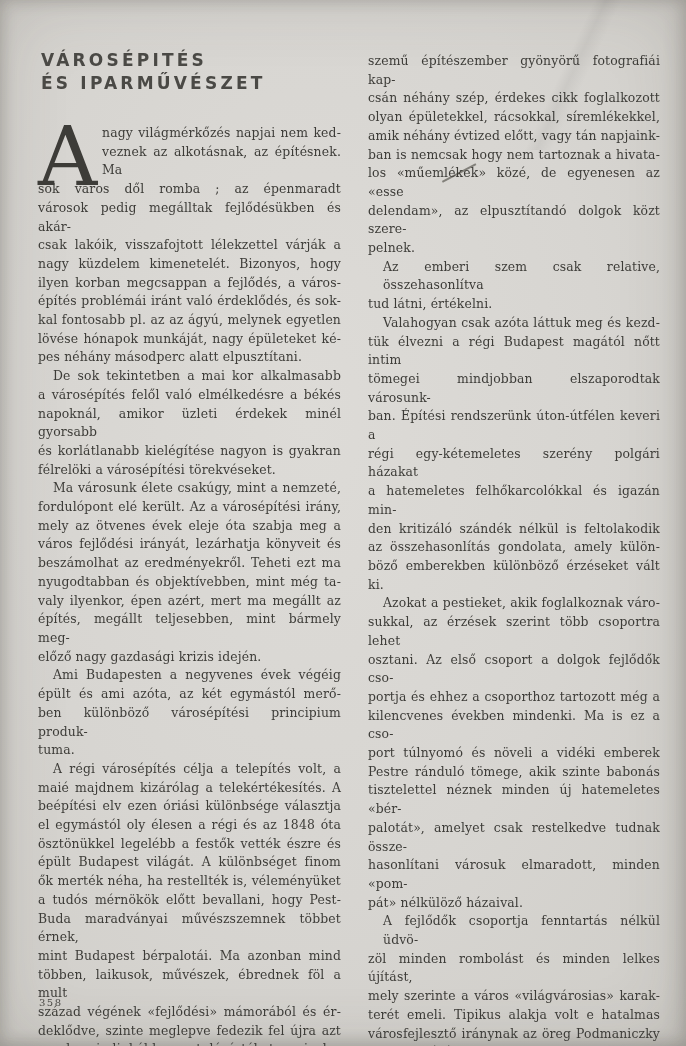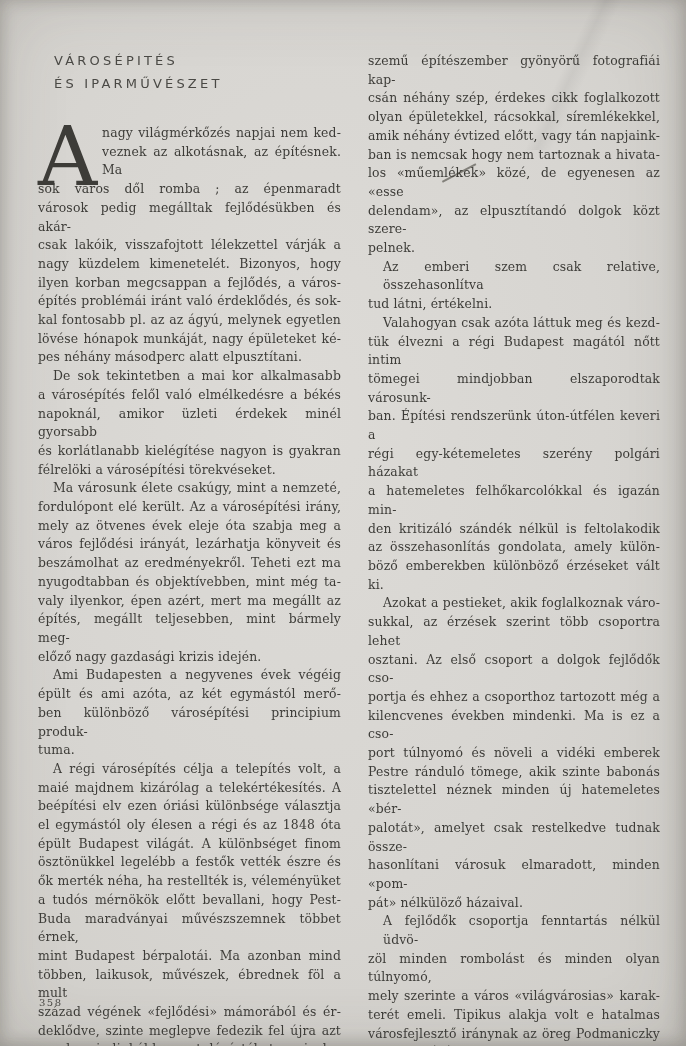--- a/index.html
+++ b/index.html
@@ -12,24 +12,24 @@
     position: relative;
     width: 686px; height: 1046px;
     background: radial-gradient(ellipse at 45% 40%, var(--paper-light) 0%, var(--paper) 55%, var(--paper-dark) 100%);
     box-shadow: inset 0 0 70px rgba(70,65,58,0.16),
                 inset -7px 0 18px rgba(70,65,58,0.14),
                 inset 5px 0 14px rgba(70,65,58,0.10),
                 inset 0 -5px 14px rgba(70,65,58,0.10);
     color: var(--ink);
   }
   .title {
-    position: absolute; left: 54px; top: 49px;
+    position: absolute; left: 41px; top: 49px;
     font-family: "DejaVu Sans", sans-serif;
-    font-size: 13px; line-height: 23px;
-    letter-spacing: 3.2px; font-weight: 400;
+    font-size: 17px; line-height: 23px;
+    letter-spacing: 3.2px; font-weight: 700;
     color: var(--title-ink);
   }
   .col {
     position: absolute;
     font-size: 12.4px; line-height: 18.7px;
     letter-spacing: 0.15px;
   }
   .col-left  { left: 38px;  top: 124px; width: 303px; }
   .col-right { left: 368px; top: 52px;  width: 292px; }
   .paragraph { margin: 0; }
@@ -116,22 +116,22 @@
         <div class="line indent">Ami Budapesten a negyvenes évek végéig</div>
         <div class="line">épült és ami azóta, az két egymástól merő-</div>
         <div class="line">ben különböző városépítési principium produk-</div>
         <div class="line last">tuma.</div>
       </div>
       <div class="paragraph">
         <div class="line indent">A régi városépítés célja a telepítés volt, a</div>
         <div class="line">maié majdnem kizárólag a telekértékesítés. A</div>
         <div class="line">beépítési elv ezen óriási különbsége választja</div>
         <div class="line">el egymástól oly élesen a régi és az 1848 óta</div>
+        <div class="line">ösztönükkel legelébb a festők vették észre és</div>
         <div class="line">épült Budapest világát. A különbséget finom</div>
-        <div class="line">ösztönükkel legelébb a festők vették észre és</div>
         <div class="line">ők merték néha, ha restellték is, véleményüket</div>
         <div class="line">a tudós mérnökök előtt bevallani, hogy Pest-</div>
         <div class="line">Buda maradványai művészszemnek többet érnek,</div>
         <div class="line">mint Budapest bérpalotái. Ma azonban mind</div>
         <div class="line">többen, laikusok, művészek, ébrednek föl a mult</div>
         <div class="line">század végének «fejlődési» mámorából és ér-</div>
         <div class="line">deklődve, szinte meglepve fedezik fel újra azt</div>
         <div class="line">a sok, mindinkább pusztuló értéket, amivel a</div>
       </div>
     </div>
@@ -169,21 +169,21 @@
         <div class="line">kilencvenes években mindenki. Ma is ez a cso-</div>
         <div class="line">port túlnyomó és növeli a vidéki emberek</div>
         <div class="line">Pestre ránduló tömege, akik szinte babonás</div>
         <div class="line">tisztelettel néznek minden új hatemeletes «bér-</div>
         <div class="line">palotát», amelyet csak restelkedve tudnak össze-</div>
         <div class="line">hasonlítani városuk elmaradott, minden «pom-</div>
         <div class="line last">pát» nélkülöző házaival.</div>
       </div>
       <div class="paragraph">
         <div class="line indent">A fejlődők csoportja fenntartás nélkül üdvö-</div>
-        <div class="line">zöl minden rombolást és minden olyan túlnyomó,</div>
+        <div class="line">zöl minden rombolást és minden lelkes újítást,</div>
         <div class="line">mely szerinte a város «világvárosias» karak-</div>
         <div class="line">terét emeli. Tipikus alakja volt e hatalmas</div>
         <div class="line">városfejlesztő iránynak az öreg Podmaniczky</div>
         <div class="line">Frigyes báró, aki egyszer azt mondta volna,</div>
       </div>
     </div>
 
   <div class="page-number">358</div>
 
   <div class="crease"></div>

